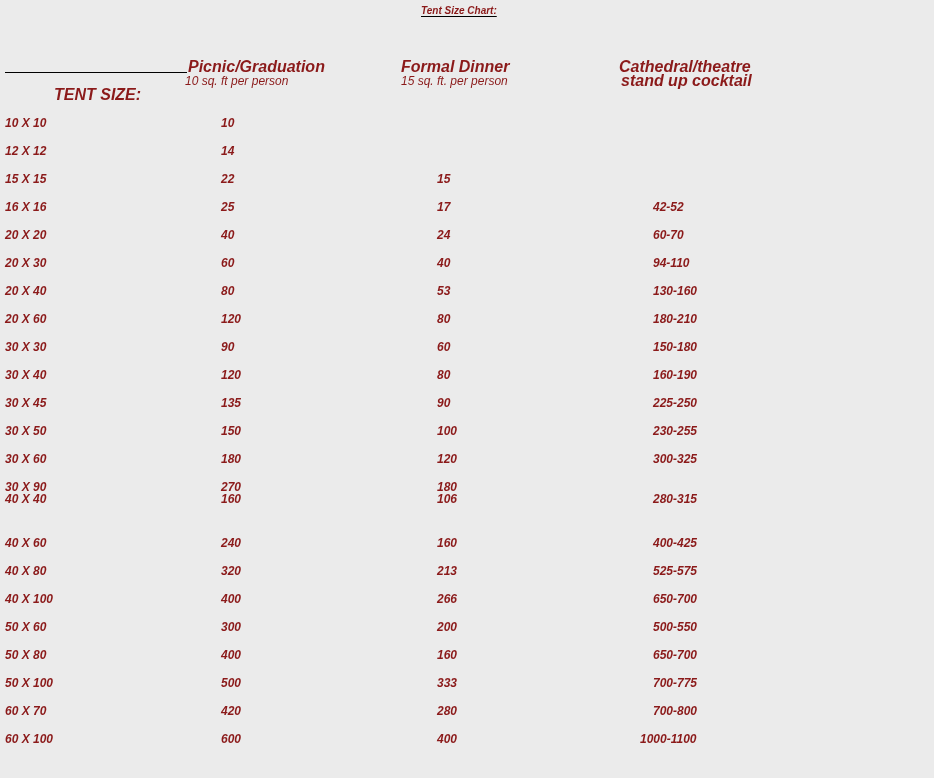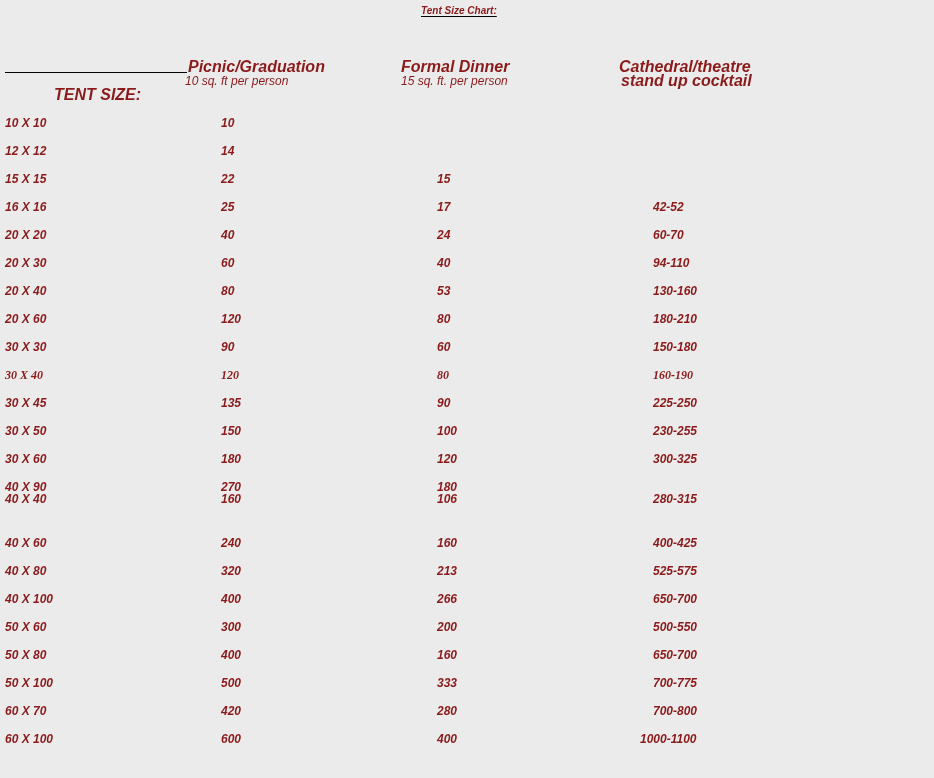--- a/index.html
+++ b/index.html
@@ -130,21 +130,21 @@
       <span class="cell c2">120</span>
       <span class="cell c3">80</span>
       <span class="cell c4">180-210</span>
     </div>
     <div class="row" style="top: 340px;">
       <span class="cell c1">30 X 30</span>
       <span class="cell c2">90</span>
       <span class="cell c3">60</span>
       <span class="cell c4">150-180</span>
     </div>
-    <div class="row" style="top: 368px; font-family: Liberation Serif, serif;">
+    <div class="row" style="top: 368px;">
       <span class="cell c1">30 X 40</span>
       <span class="cell c2">120</span>
       <span class="cell c3">80</span>
       <span class="cell c4">160-190</span>
     </div>
     <div class="row" style="top: 396px;">
       <span class="cell c1">30 X 45</span>
       <span class="cell c2">135</span>
       <span class="cell c3">90</span>
       <span class="cell c4">225-250</span>
@@ -155,21 +155,21 @@
       <span class="cell c3">100</span>
       <span class="cell c4">230-255</span>
     </div>
     <div class="row" style="top: 452px;">
       <span class="cell c1">30 X 60</span>
       <span class="cell c2">180</span>
       <span class="cell c3">120</span>
       <span class="cell c4">300-325</span>
     </div>
     <div class="row" style="top: 480px;">
-      <span class="cell c1">40 X 90</span>
+      <span class="cell c1">30 X 90</span>
       <span class="cell c2">270</span>
       <span class="cell c3">180</span>
       <span class="cell c4"></span>
     </div>
     <div class="row" style="top: 492px;">
       <span class="cell c1">40 X 40</span>
       <span class="cell c2">160</span>
       <span class="cell c3">106</span>
       <span class="cell c4">280-315</span>
     </div>

